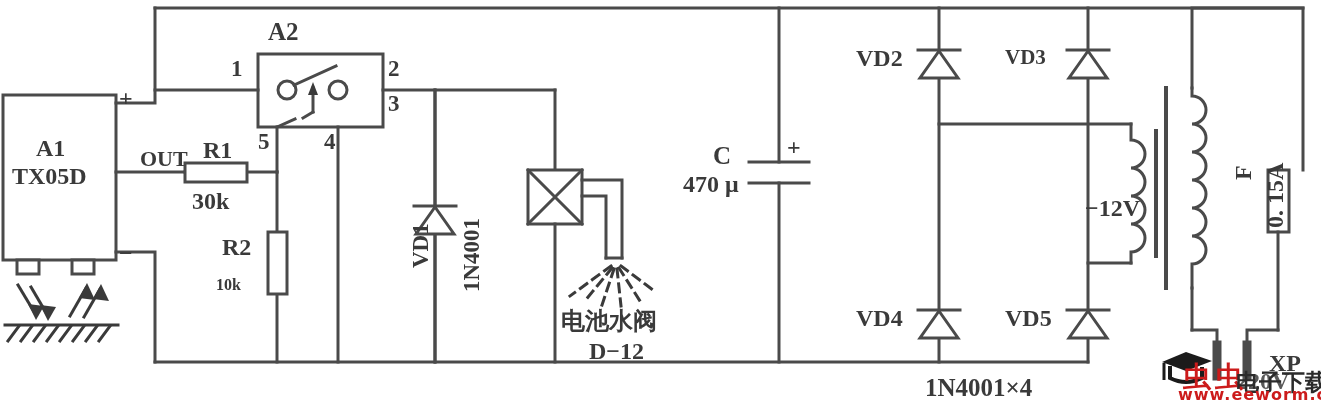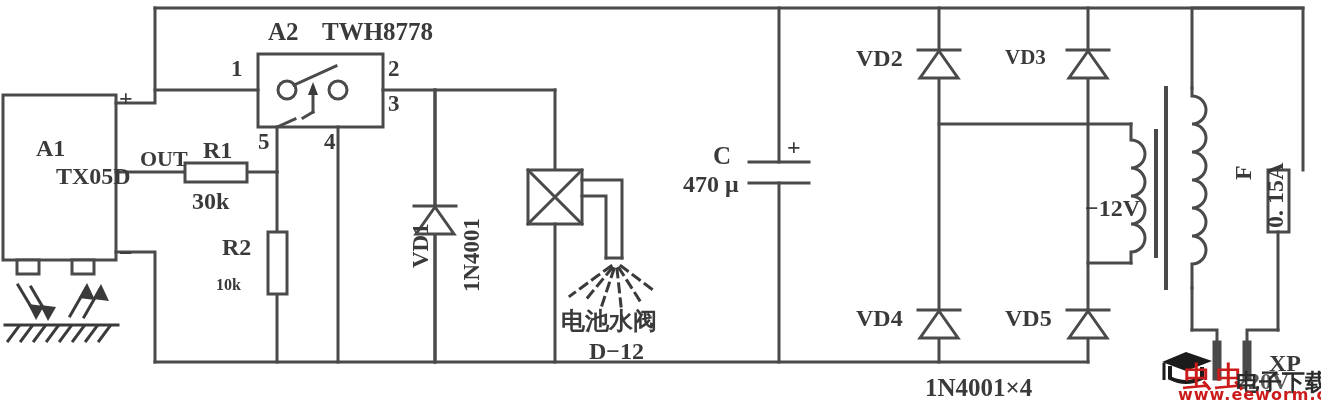--- a/index.html
+++ b/index.html
@@ -148,27 +148,26 @@
       <path d="M1192 288 V330"></path>
 
       <path d="M1192 330 H1217 V345"></path>
       <path d="M1278 330 H1247 V345"></path>
       <path d="M1217 345 V376" stroke-width="9"></path>
       <path d="M1247 345 V376" stroke-width="9"></path>
     </g>
   </svg>
 
   <div class="lbl" style="left:36px;top:135px;font-size:24px;">A1</div>
-  <div class="lbl" style="left:12px;top:163px;font-size:24px;margin-left:44px;">TX05D</div>
+  <div class="lbl" style="left:12px;top:163px;font-size:24px;">TX05D</div>
   <div class="lbl" style="left:119px;top:85px;font-size:24px;">+</div>
   <div class="lbl" style="left:119px;top:240px;font-size:24px;">−</div>
   <div class="lbl" style="left:120px;top:146px;font-size:22px;margin-left:20px;">OUT</div>
 
   <div class="lbl" style="left:268px;top:18px;font-size:25px;">A2</div>
-  <div class="lbl" style="left:322px;top:18px;font-size:25px;">TWH8778</div>
   <div class="lbl" style="left:231px;top:56px;font-size:23px;">1</div>
   <div class="lbl" style="left:388px;top:56px;font-size:23px;">2</div>
   <div class="lbl" style="left:388px;top:91px;font-size:23px;">3</div>
   <div class="lbl" style="left:258px;top:129px;font-size:23px;">5</div>
   <div class="lbl" style="left:324px;top:129px;font-size:23px;">4</div>
 
   <div class="lbl" style="left:203px;top:137px;font-size:24px;">R1</div>
   <div class="lbl" style="left:192px;top:188px;font-size:24px;">30k</div>
   <div class="lbl" style="left:222px;top:234px;font-size:24px;">R2</div>
   <div class="lbl" style="left:216px;top:276px;font-size:16px;">10k</div>

